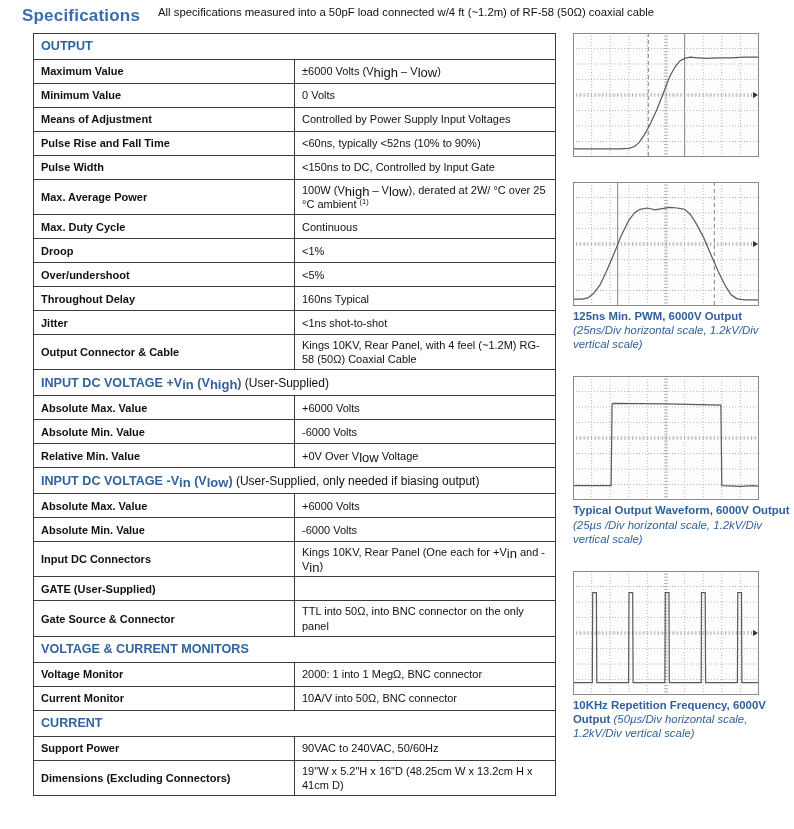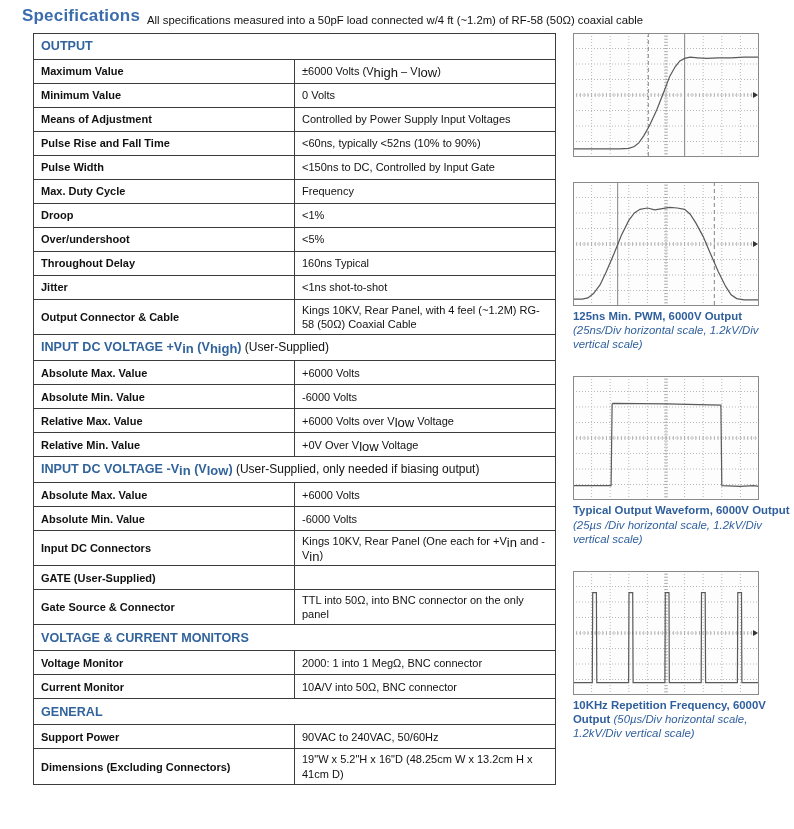--- a/index.html
+++ b/index.html
@@ -4,21 +4,21 @@
 <style>
   html,body { margin:0; padding:0; background:#ffffff; }
   body {
     width:794px; height:829px; overflow:hidden;
     font-family:"Liberation Sans", sans-serif;
     color:#111;
   }
   .page { position:relative; width:794px; height:829px; }
 
   
-  .hdr { display:flex; align-items:flex-end; gap:7px; margin:6px 0 7px 22px; }
+  .hdr { display:flex; align-items:flex-start; gap:18px; margin:6px 0 7px 22px; }
   .title { font-size:17px; font-weight:bold; color:var(--accent-title,#3a6cae); letter-spacing:0.2px; }
   .subtitle { font-size:11.3px; color:#111; }
 
   
   .content { margin-left:33px; display:flex; align-items:flex-start; }
 
   
   table.spec { border-collapse:collapse; width:523px; table-layout:fixed; font-size:11px; }
   table.spec td { border:1px solid #3c3c3c; padding:3px 7px; vertical-align:middle; line-height:1.28; }
   td.lbl { width:162px; font-weight:bold; }
@@ -67,22 +67,26 @@
           </tr>
           <tr class="data-row">
             <td class="lbl">Pulse Rise and Fall Time</td>
             <td class="val">&lt;60ns, typically &lt;52ns (10% to 90%)</td>
           </tr>
           <tr class="data-row">
             <td class="lbl">Pulse Width</td>
             <td class="val">&lt;150ns to DC, Controlled by Input Gate</td>
           </tr>
           <tr class="data-row">
+            <td class="lbl">Max. Average Power</td>
+            <td class="val">100W (V<sub>high</sub> – V<sub>low</sub>), derated at 2W/ °C over 25 °C ambient <sup class="fn">(1)</sup></td>
+          </tr>
+          <tr class="data-row">
             <td class="lbl">Max. Duty Cycle</td>
-            <td class="val">Frequency</td>
+            <td class="val">Continuous</td>
           </tr>
           <tr class="data-row">
             <td class="lbl">Droop</td>
             <td class="val">&lt;1%</td>
           </tr>
           <tr class="data-row">
             <td class="lbl">Over/undershoot</td>
             <td class="val">&lt;5%</td>
           </tr>
           <tr class="data-row">
@@ -102,24 +106,20 @@
           </tr>
           <tr class="data-row">
             <td class="lbl">Absolute Max. Value</td>
             <td class="val">+6000 Volts</td>
           </tr>
           <tr class="data-row">
             <td class="lbl">Absolute Min. Value</td>
             <td class="val">-6000 Volts</td>
           </tr>
           <tr class="data-row">
-            <td class="lbl">Relative Max. Value</td>
-            <td class="val">+6000 Volts over V<sub>low</sub> Voltage</td>
-          </tr>
-          <tr class="data-row">
             <td class="lbl">Relative Min. Value</td>
             <td class="val">+0V Over V<sub>low</sub> Voltage</td>
           </tr>
           <tr class="section-row">
             <td colspan="2"><span class="sec-title">INPUT DC VOLTAGE -V<sub>in</sub> (V<sub>low</sub>)</span><span class="sec-suffix"> (User-Supplied, only needed if biasing output)</span></td>
           </tr>
           <tr class="data-row">
             <td class="lbl">Absolute Max. Value</td>
             <td class="val">+6000 Volts</td>
           </tr>
@@ -144,21 +144,21 @@
           </tr>
           <tr class="data-row">
             <td class="lbl">Voltage Monitor</td>
             <td class="val">2000: 1 into 1 MegΩ, BNC connector</td>
           </tr>
           <tr class="data-row">
             <td class="lbl">Current Monitor</td>
             <td class="val">10A/V into 50Ω, BNC connector</td>
           </tr>
           <tr class="section-row">
-            <td colspan="2"><span class="sec-title">GENERAL</span></td>
+            <td colspan="2"><span class="sec-title">CURRENT</span></td>
           </tr>
           <tr class="data-row">
             <td class="lbl">Support Power</td>
             <td class="val">90VAC to 240VAC, 50/60Hz</td>
           </tr>
           <tr class="data-row">
             <td class="lbl">Dimensions (Excluding Connectors)</td>
             <td class="val">19"W x 5.2"H x 16"D (48.25cm W x 13.2cm H x 41cm D)</td>
           </tr>
         </tbody>

